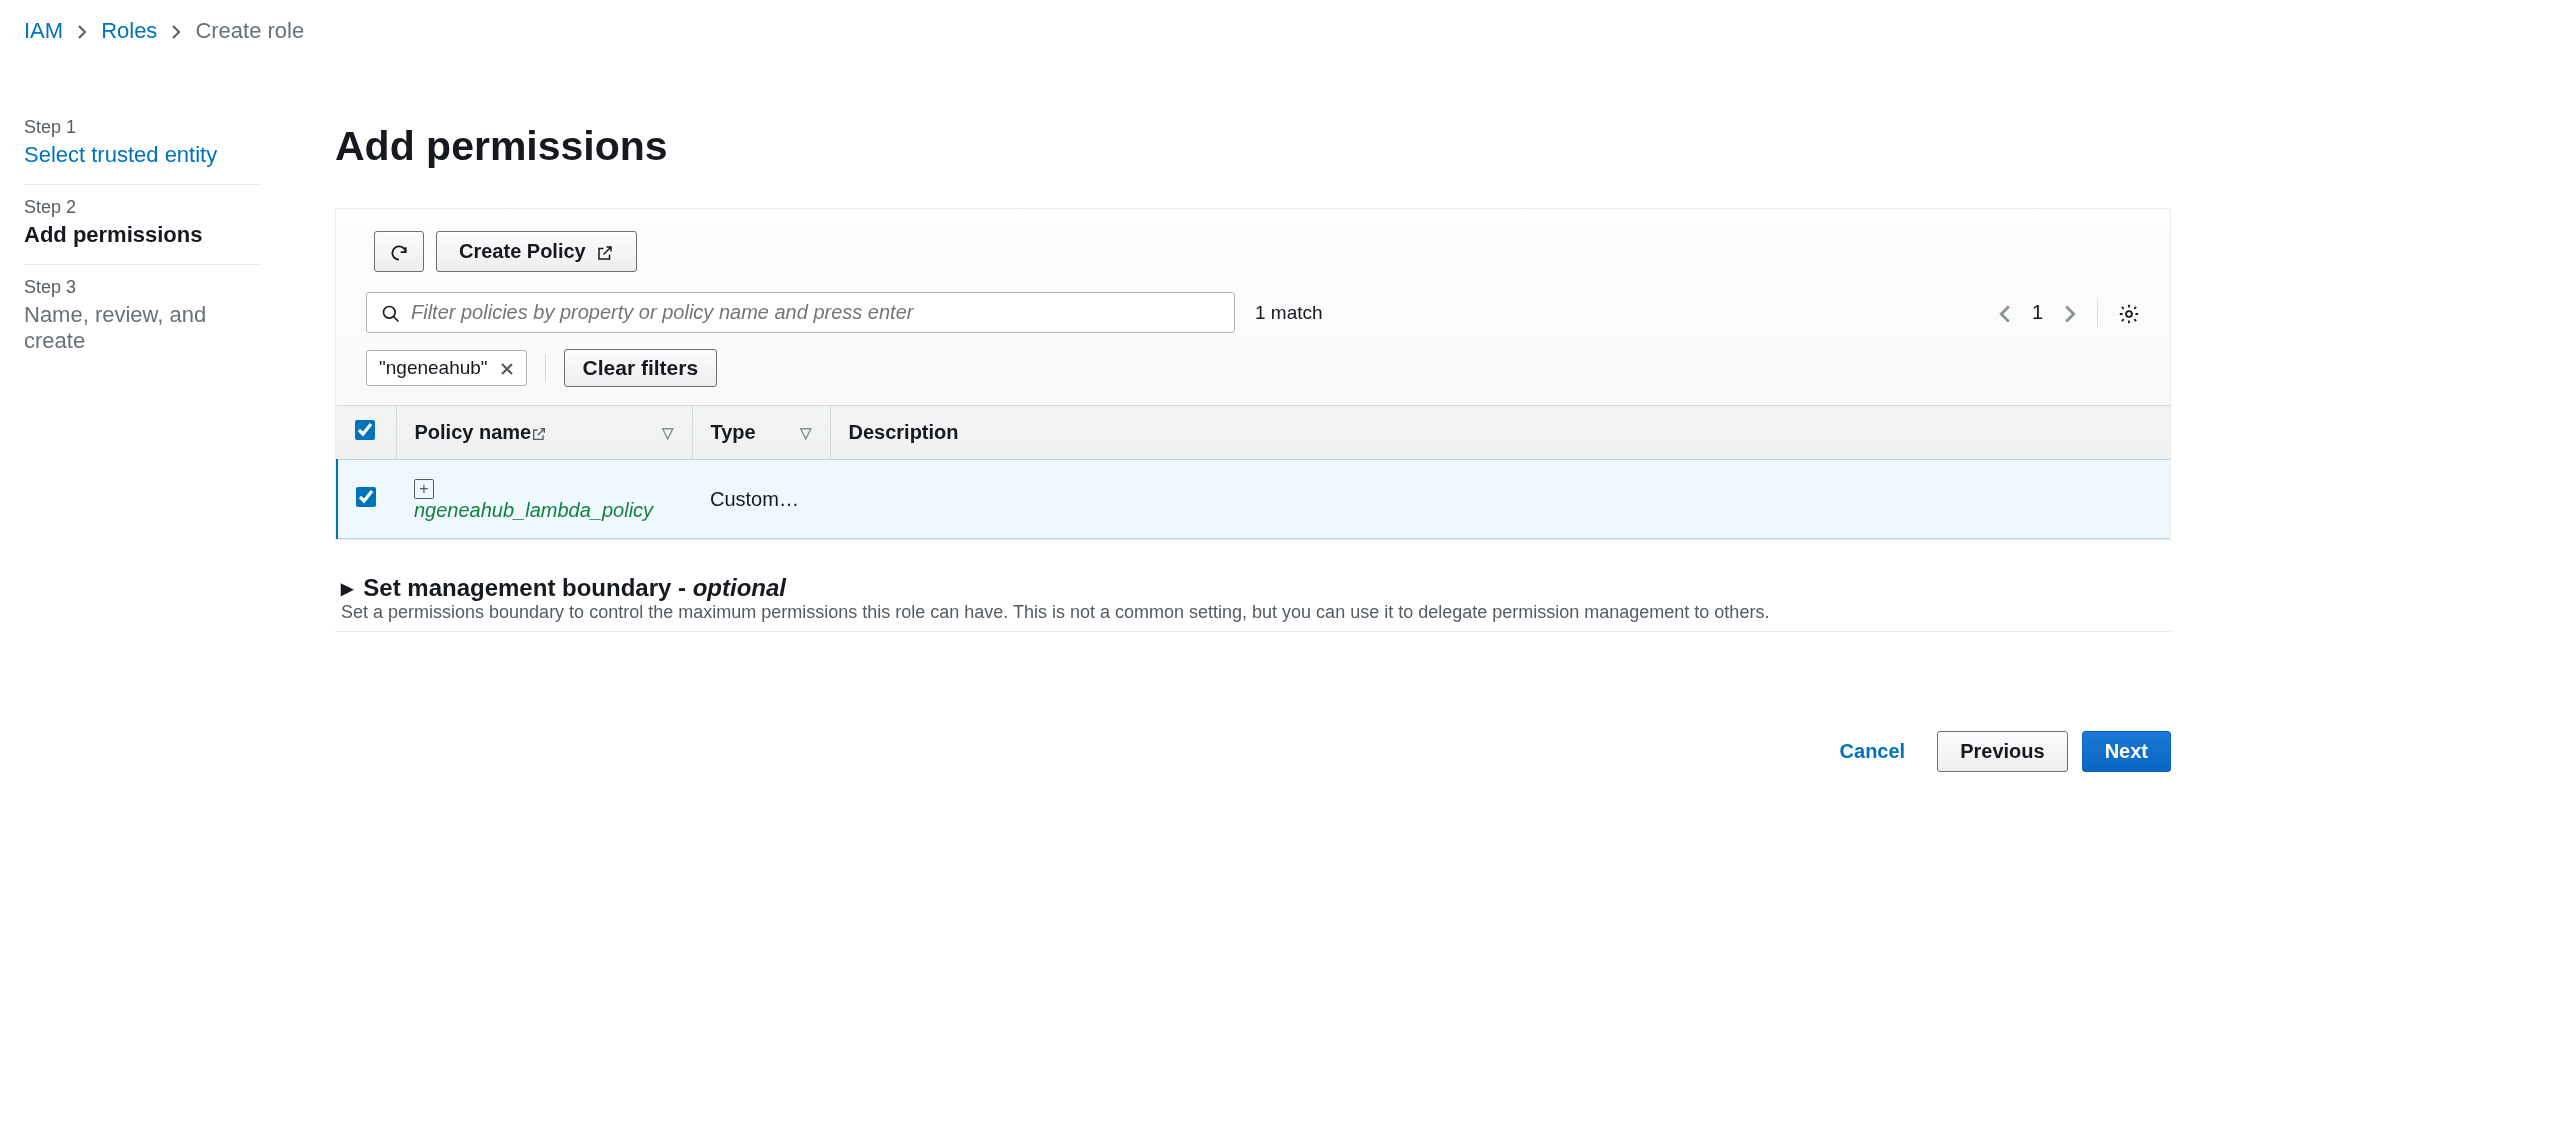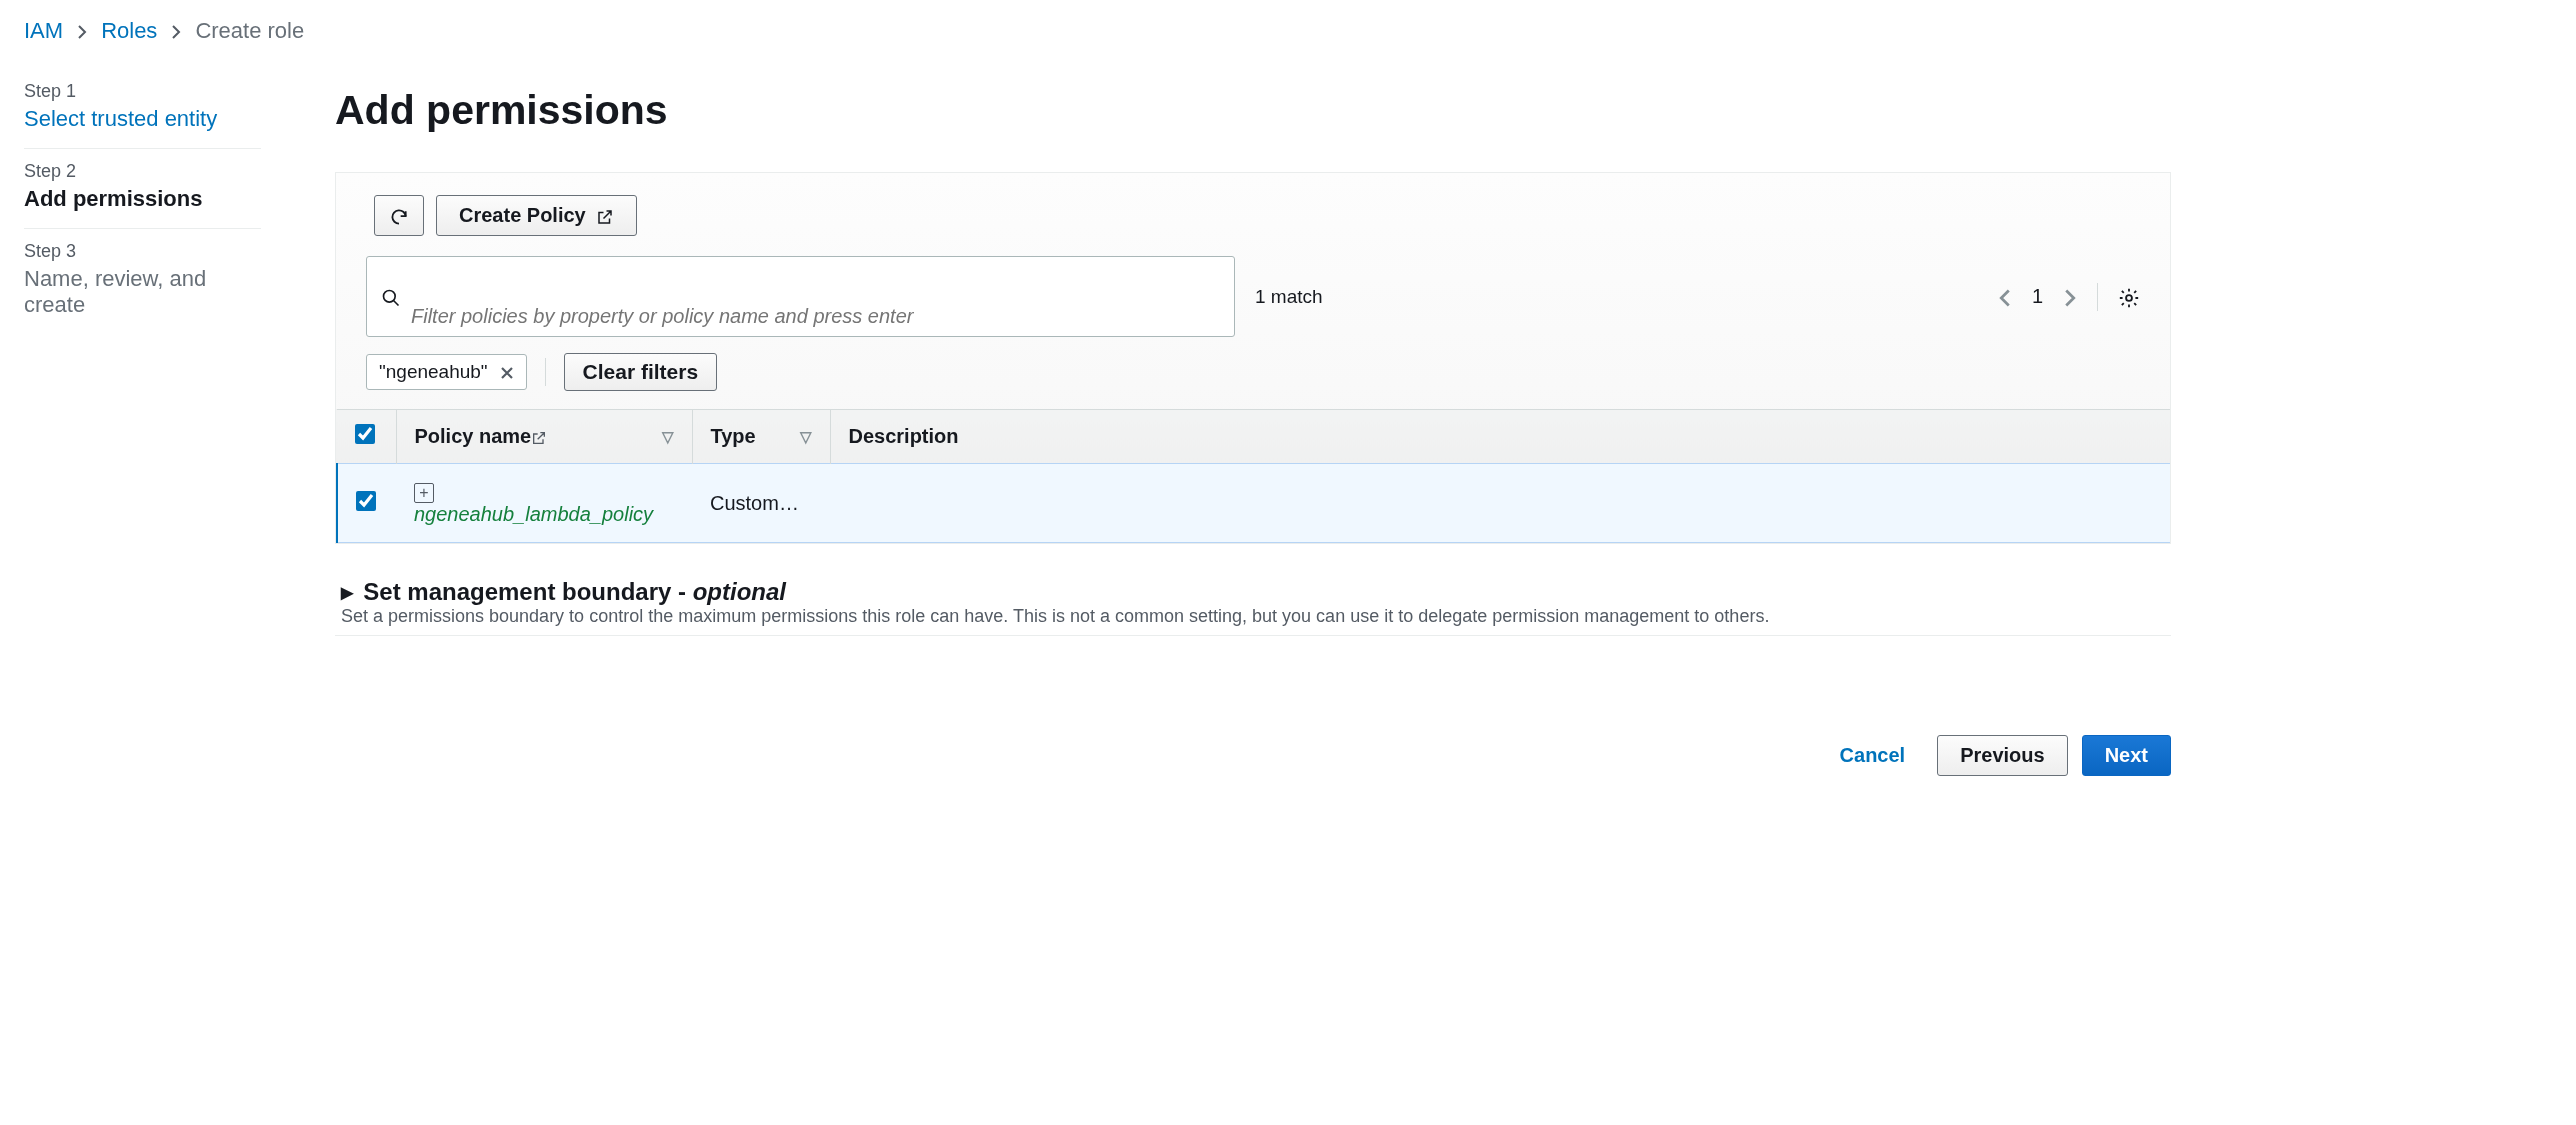--- a/index.html
+++ b/index.html
@@ -87,21 +87,21 @@
   max-width:869px;
   display:flex;
   align-items:center;
   border:1px solid #aab7b8;
   border-radius:3px;
   background:#fff;
   padding:8px 14px;
   font-size:20px;
 }
 .search-box input {
-  border:none; outline:none; flex:1; font-size:20px; font-style:italic; color:#687078; background:transparent;margin-top:40px;
+  border:none; outline:none; flex:1; font-size:20px; font-style:italic; color:#687078; background:transparent;
 }
 .match-text{font-size:19px; color:#16191f;}
 .pager{display:flex;align-items:center;gap:20px;margin-left:auto;}
 .pager .pg-btn{color:#687078;font-size:22px;cursor:pointer;user-select:none;}
 .pager .pg-num{font-size:20px;font-weight:400;}
 .divider-v{width:1px;height:28px;background:#d5dbdb;}
 .chips-row{display:flex;align-items:center;gap:18px;padding:4px 30px 18px 30px;}
 .chip{
   border:1px solid #aab7b8; border-radius:3px; background:#fff;
   padding:6px 12px; display:inline-flex; align-items:center; gap:12px; font-size:19px;
@@ -149,21 +149,21 @@
     <a href="#">Roles</a>
     <span class="sep">
       <svg width="10" height="16" viewBox="0 0 10 16">
           <path d="M2 2 L8 8 L2 14" stroke="#545b64" stroke-width="2" fill="none"></path>
         </svg>
     </span>
     <span class="current">Create role</span>
   </div>
 </div>
 
-<div class="page" style="padding-top:69px;">
+<div class="page" style="padding-top:105px;">
   <div class="left-col">
     <div class="step">
       <div class="step-label">Step 1</div>
       <div class="step-title link">Select trusted entity</div>
     </div>
     <div class="step">
       <div class="step-label">Step 2</div>
       <div class="step-title active">Add permissions</div>
     </div>
     <div class="step">

